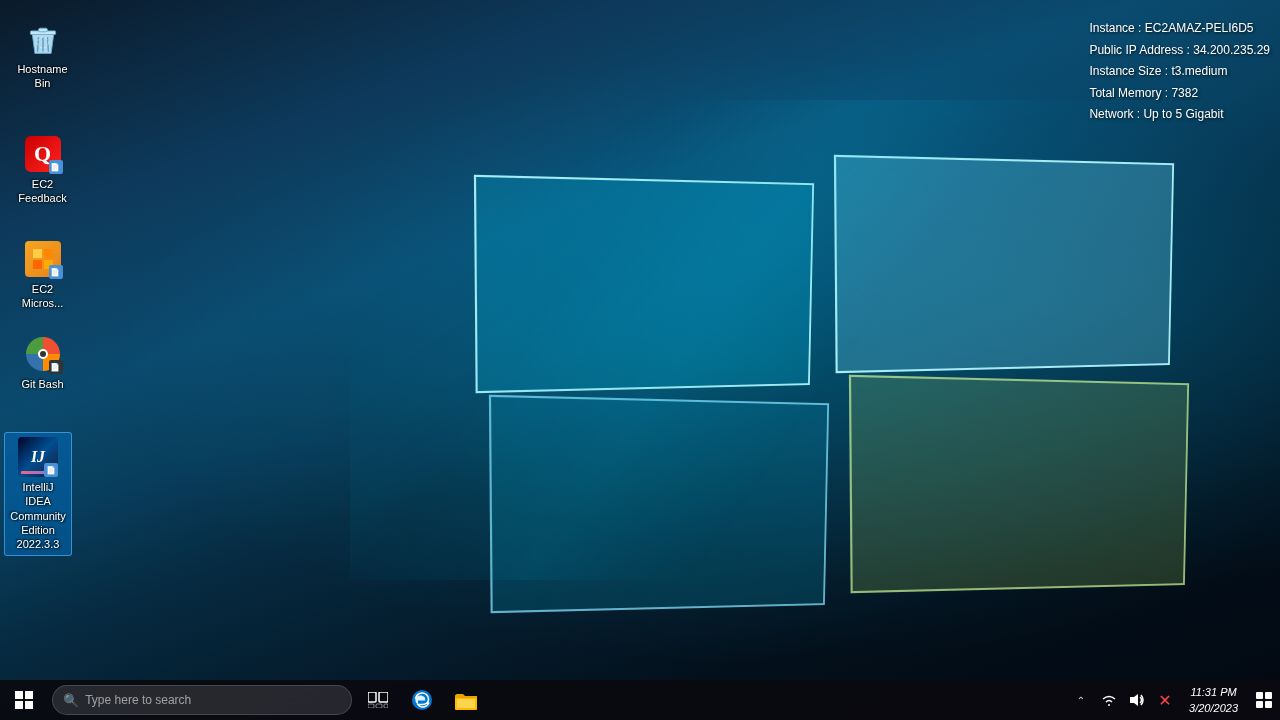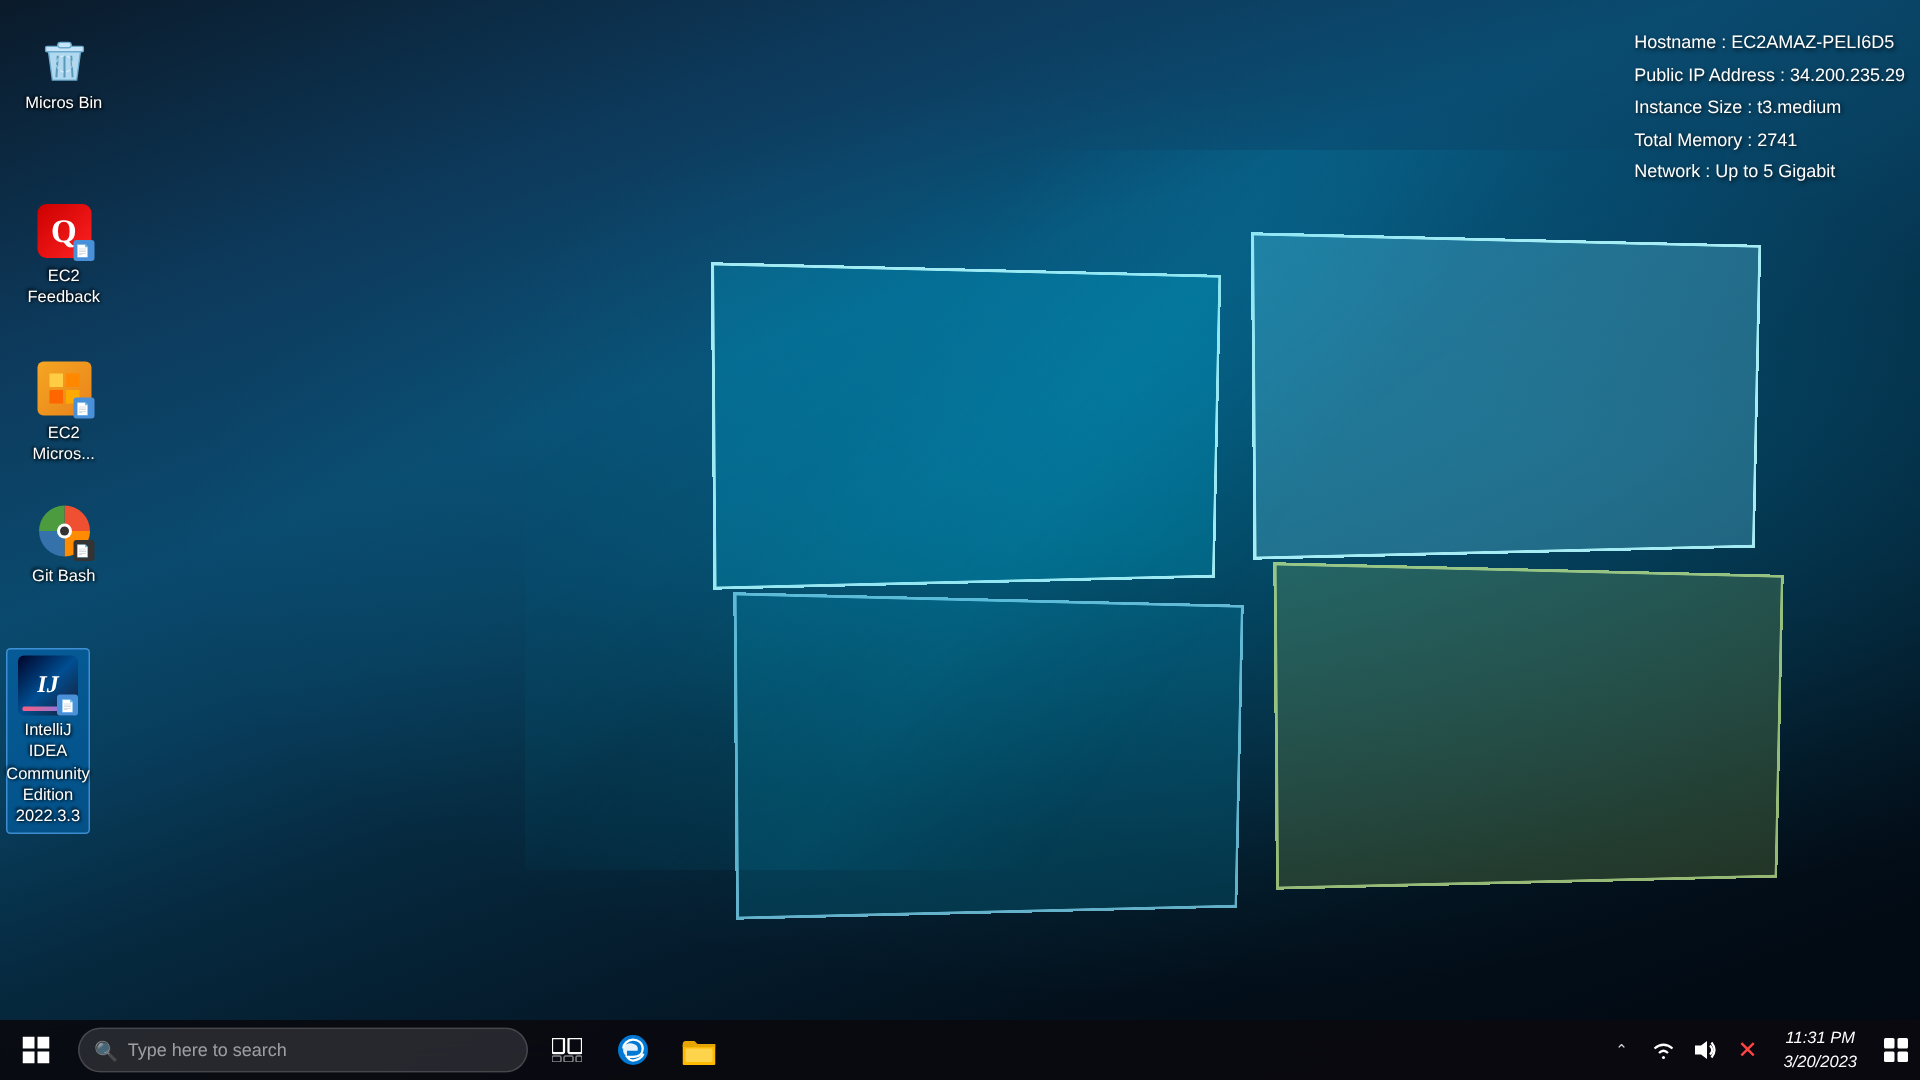--- a/index.html
+++ b/index.html
@@ -319,21 +319,21 @@
 
         <rect x="15" y="8" width="10" height="4" rx="2" fill="#c8e4f8" stroke="#6aabcc" stroke-width="1"></rect>
 
         <line x1="15" y1="18" x2="14" y2="34" stroke="#5a9ab8" stroke-width="1.5"></line>
         <line x1="20" y1="18" x2="20" y2="34" stroke="#5a9ab8" stroke-width="1.5"></line>
         <line x1="25" y1="18" x2="26" y2="34" stroke="#5a9ab8" stroke-width="1.5"></line>
 
         <circle cx="20" cy="24" r="6" fill="none" stroke="rgba(255,255,255,0.5)" stroke-width="1" stroke-dasharray="3,2"></circle>
       </svg>
     </div>
-    <div class="icon-label">Micros Bin</div>
+    <div class="icon-label">Hostname Bin</div>
   </div>
 
   <div class="desktop-icon" style="top: 130px; left: 5px;">
     <div class="icon-img" style="position:relative;">
 
       <div style="width:36px;height:36px;background:linear-gradient(135deg,#cc0000,#ff2222);border-radius:6px;display:flex;align-items:center;justify-content:center;color:white;font-weight:bold;font-size:22px;font-family:serif;">Q</div>
 
       <div class="overlay-badge" style="background:#4a90d9;color:white;font-size:8px;border-radius:2px;">📄</div>
     </div>
     <div class="icon-label">EC2<br>Feedback</div>
@@ -369,37 +369,37 @@
         <path d="M19,19 L2,19 A17,17 0 0,1 19,2 Z" fill="#4c9b3f"></path>
 
         <circle cx="19" cy="19" r="5" fill="white"></circle>
         <circle cx="19" cy="19" r="3" fill="#333"></circle>
       </svg>
       <div class="overlay-badge" style="background:#333;color:white;font-size:8px;border-radius:2px;">📄</div>
     </div>
     <div class="icon-label">Git Bash</div>
   </div>
 
-  <div class="desktop-icon selected" style="top: 432px; left: 4px; width: 56px;">
+  <div class="desktop-icon selected" style="top: 432px; left: 4px; width: 68px;">
     <div class="icon-img" style="position:relative;">
 
       <div style="width:40px;height:40px;background:linear-gradient(135deg,#000428,#004e92,#1a1a2e);border-radius:4px;display:flex;align-items:center;justify-content:center;position:relative;">
         <span style="color:white;font-weight:bold;font-size:16px;font-style:italic;font-family:serif;">IJ</span>
         <div style="position:absolute;bottom:3px;left:3px;right:3px;height:3px;background:linear-gradient(90deg,#fc5c7d,#6a82fb);border-radius:1px;"></div>
       </div>
       <div class="overlay-badge" style="background:#4a90d9;color:white;font-size:8px;border-radius:2px;">📄</div>
     </div>
     <div class="icon-label">IntelliJ IDEA<br>Community<br>Edition<br>2022.3.3</div>
   </div>
 
   <div id="sys-info">
-    <div class="info-line">Hostname : EC2AMAZ-PELI6D5</div>
+    <div class="info-line">Instance : EC2AMAZ-PELI6D5</div>
     <div class="info-line">Public IP Address : 34.200.235.29</div>
     <div class="info-line">Instance Size : t3.medium</div>
-    <div class="info-line">Total Memory : 2741</div>
+    <div class="info-line">Total Memory : 7382</div>
     <div class="info-line">Network : Up to 5 Gigabit</div>
   </div>
 
   <div id="taskbar">
 
     <div id="start-btn">
       <svg width="18" height="18" viewBox="0 0 18 18" fill="white">
         <rect x="0" y="0" width="8" height="8" fill="white"></rect>
         <rect x="10" y="0" width="8" height="8" fill="white"></rect>
         <rect x="0" y="10" width="8" height="8" fill="white"></rect>

